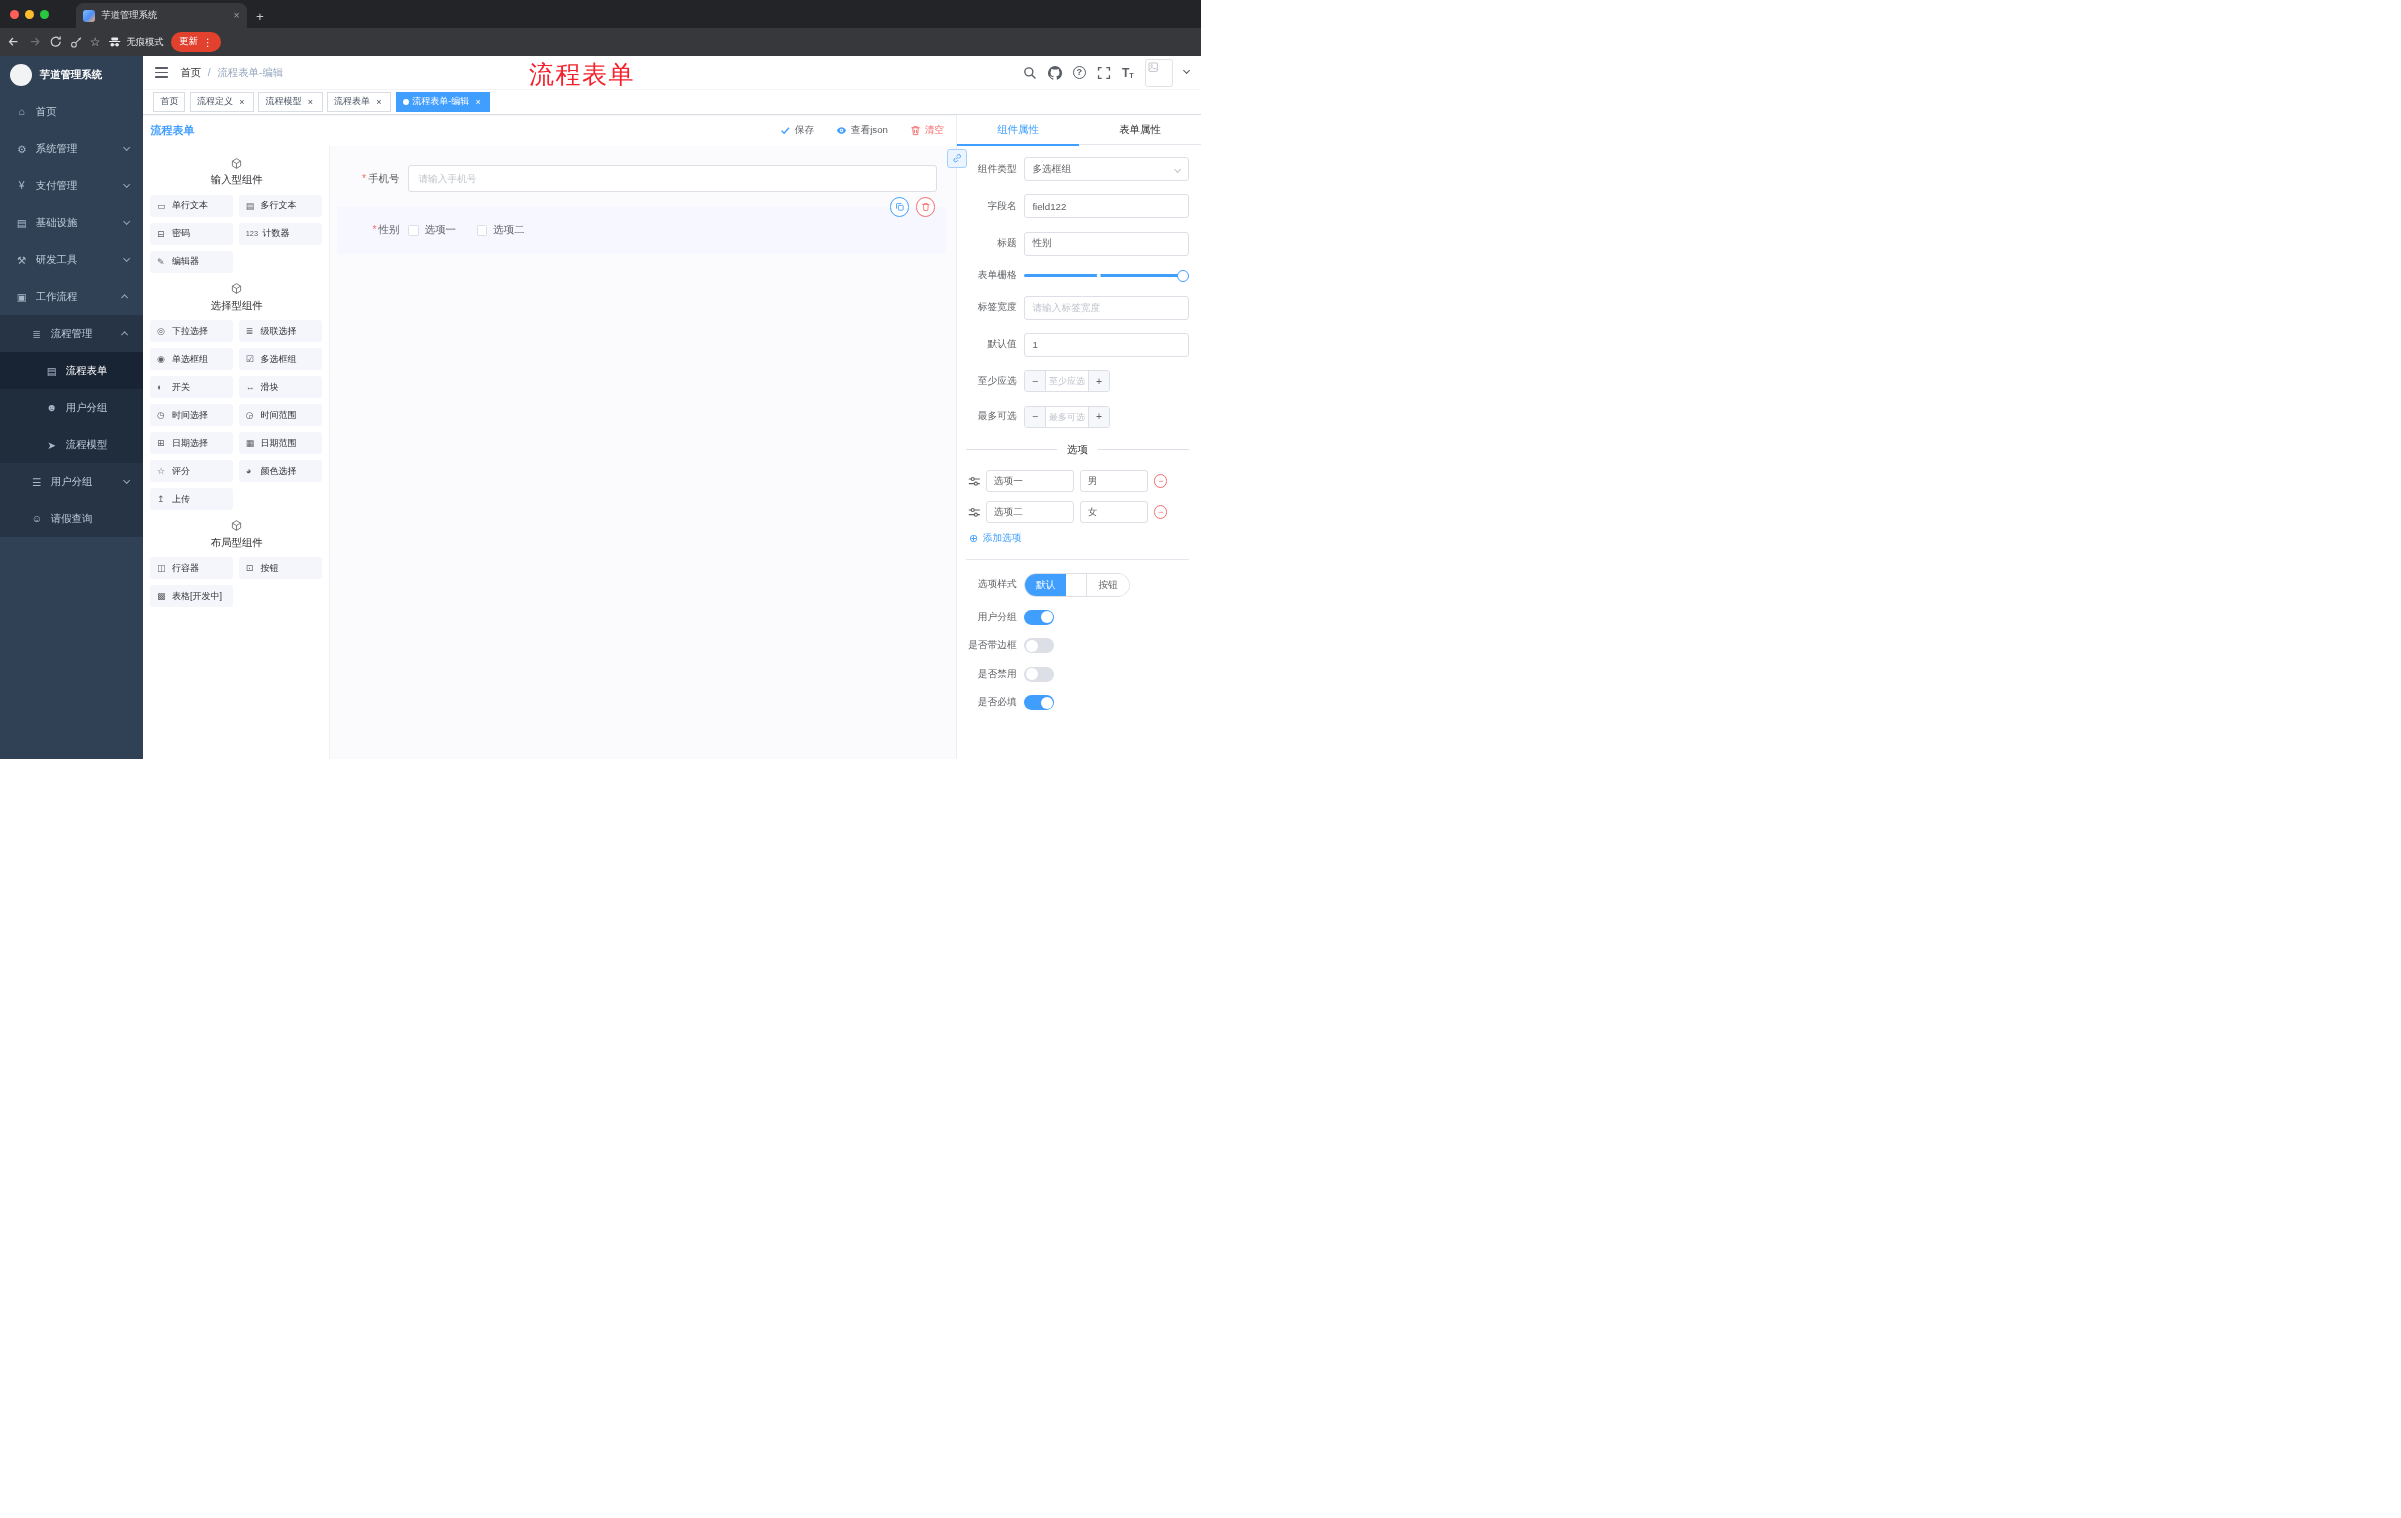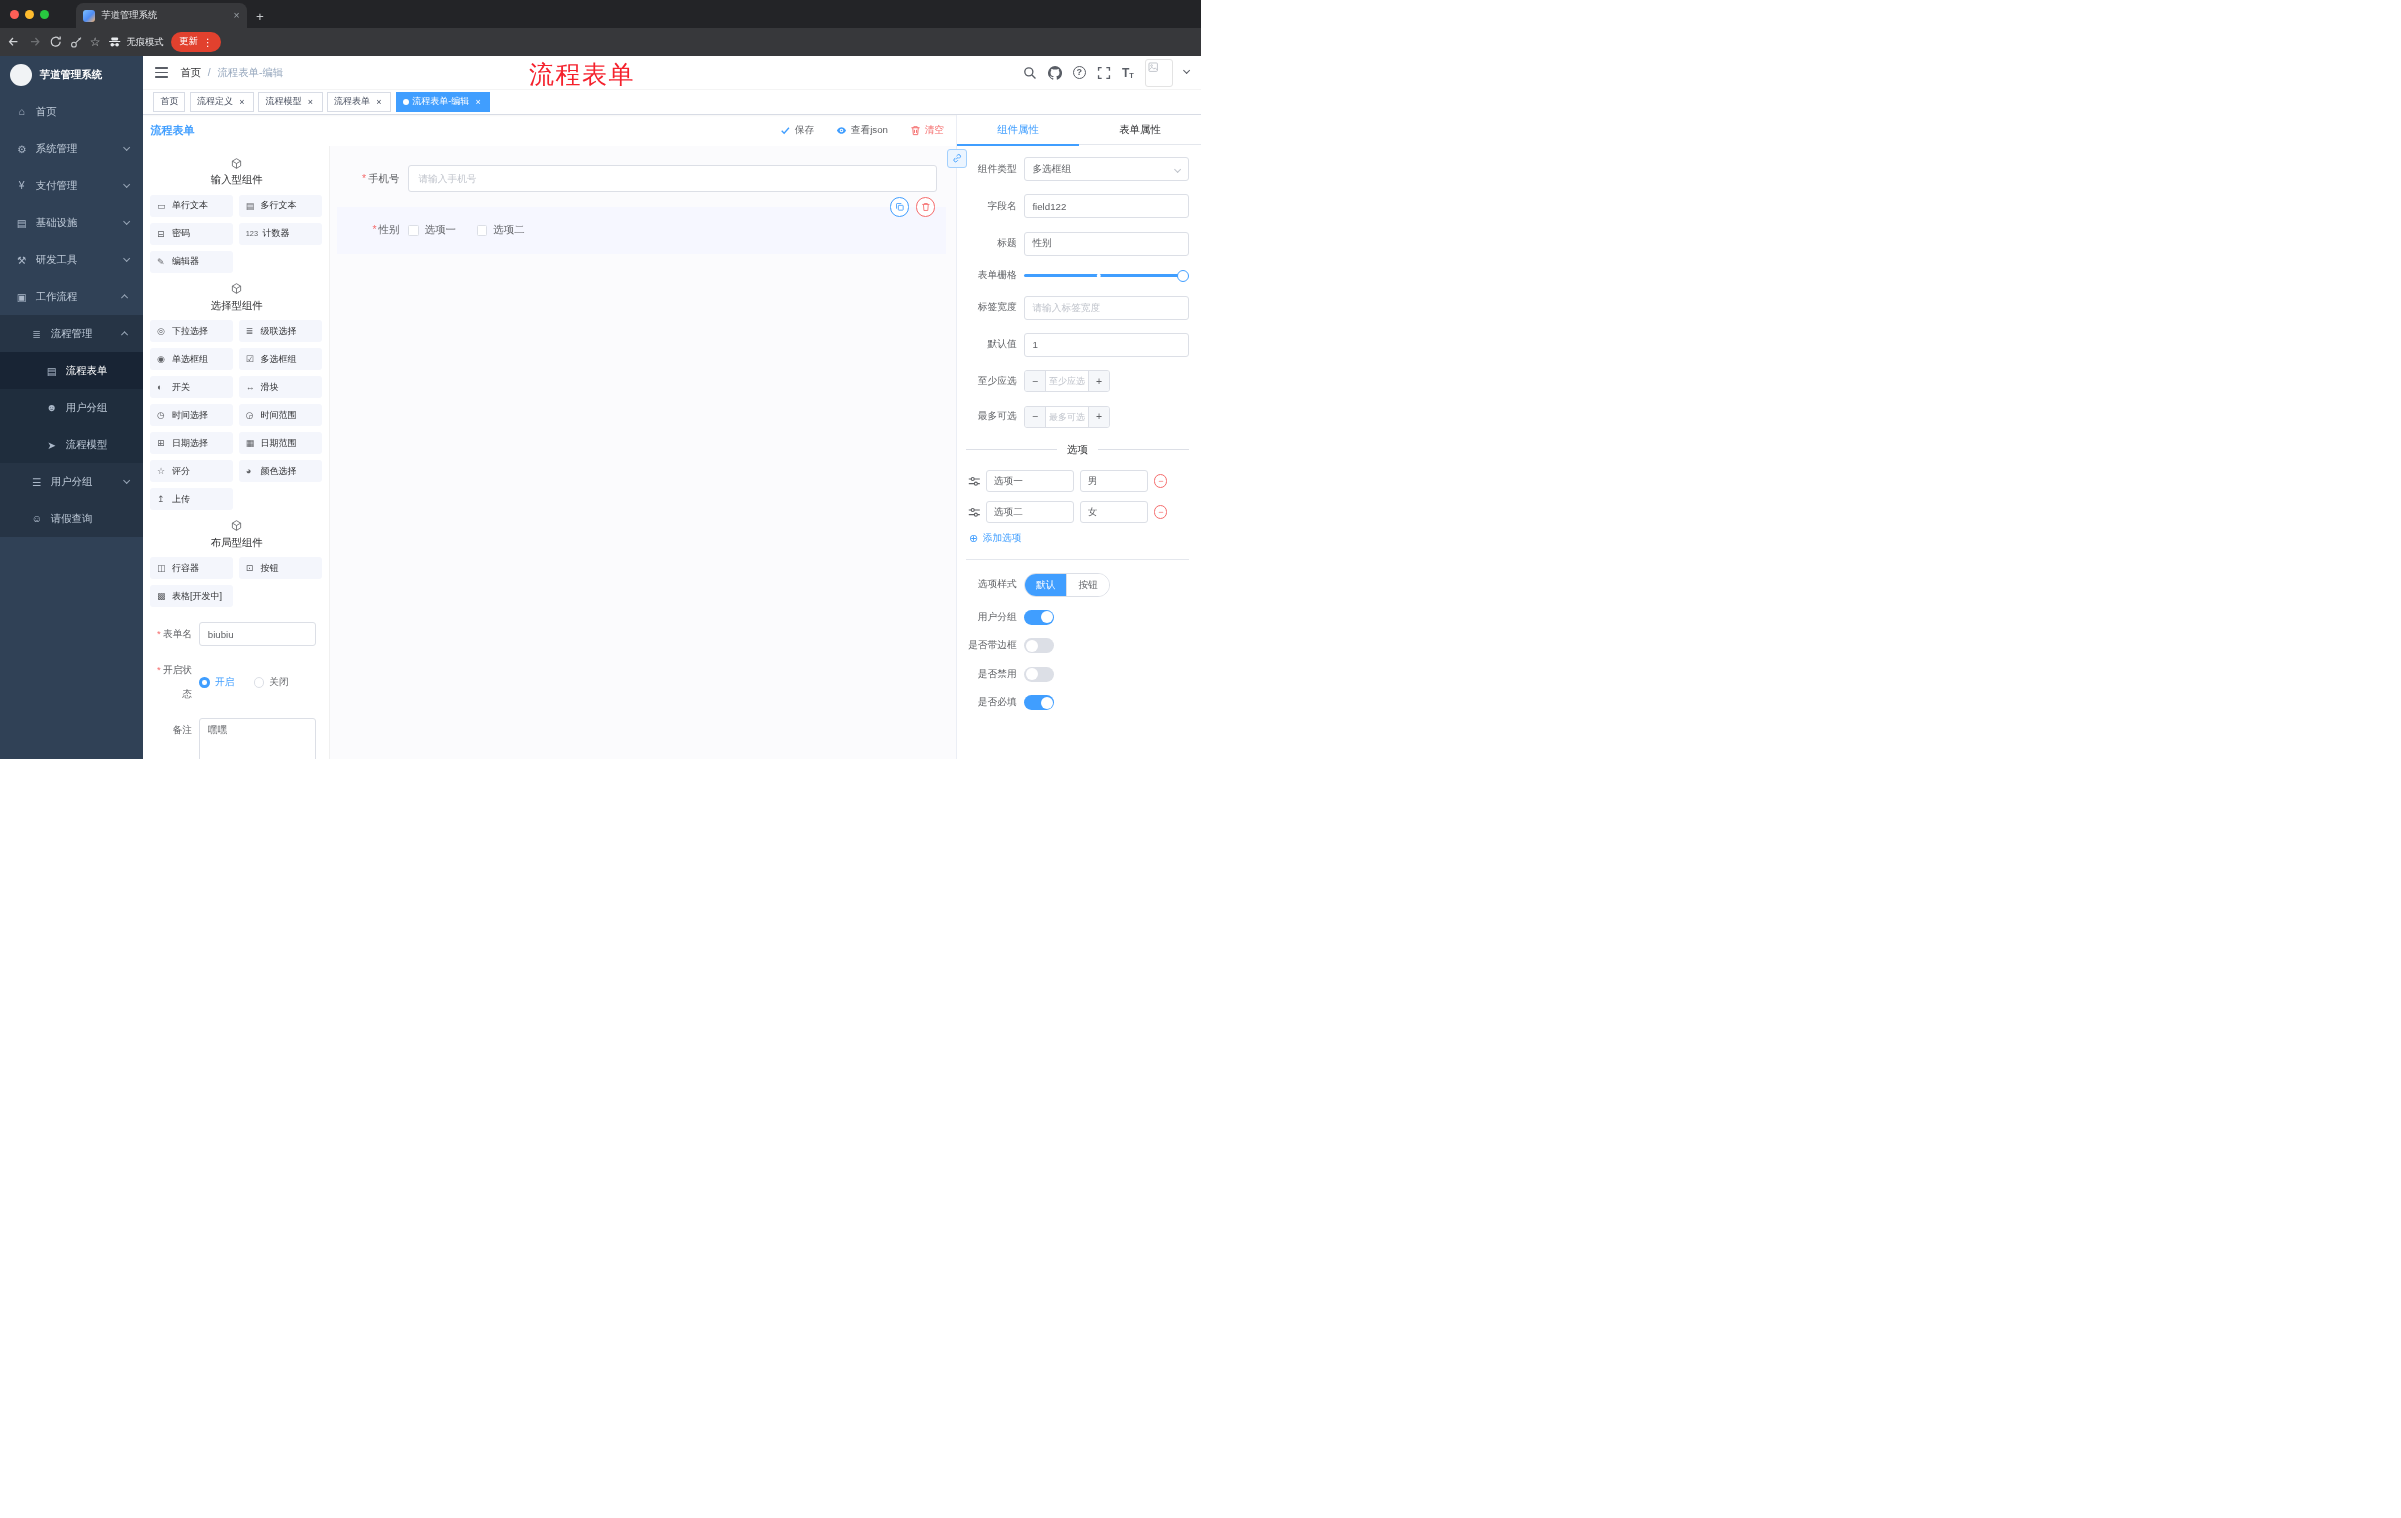--- a/index.html
+++ b/index.html
@@ -156,21 +156,21 @@
   .pdivider::before, .pdivider::after { content:""; flex:1; height:0.7px; background:#dcdfe6; }
   .pdivider span { padding:0 10.4px; }
   .hr { height:0.7px; background:#e4e7ed; margin:13.4px 0; }
   .opt-row { display:flex; align-items:center; gap:6px; margin-bottom:9px; padding-left:1.5px; }
   .drag { color:#606266; cursor:grab; } .drag svg { width:12.6px; height:12.6px; }
   .oinput1 { width:88px; } .oinput2 { width:68px; }
   .oinput1,.oinput2 { height:22px; border:0.7px solid #dcdfe6; border-radius:3px; padding:0 6.7px; font-size:9.7px; color:#606266; font-family:inherit; outline:none; }
   .rm-btn { width:13.4px; height:13.4px; border:1px solid #f56c6c; color:#f56c6c; border-radius:50%; display:flex; align-items:center; justify-content:center; font-size:9px; cursor:pointer; flex:none; }
   .add-opt { display:flex; align-items:center; gap:4.5px; color:#409eff; font-size:9.7px; margin:1.5px 0 0 3px; cursor:pointer; }
   .add-opt .oplus { font-size:11px; }
-  .seg { display:inline-flex; border:0.7px solid #dcdfe6; border-radius:12px; overflow:hidden; }
+  .seg { display:inline-flex; border:0.7px solid #dcdfe6; border-radius:12px; overflow:hidden;gap:20px; }
   .seg-item { height:22px; line-height:22px; padding:0 11px; font-size:9.7px; color:#606266; background:#fff; cursor:pointer; }
   .seg-item + .seg-item { border-left:0.7px solid #dcdfe6; }
   .seg-item.active { background:#409eff; color:#fff; }
   .switch { width:30px; height:15px; border-radius:7.4px; background:#dcdfe6; position:relative; cursor:pointer; flex:none; }
   .switch::after { content:""; position:absolute; top:1.5px; left:1.5px; width:12px; height:12px; border-radius:50%; background:#fff; }
   .switch.on { background:#409eff; }
   .switch.on::after { left:auto; right:1.5px; }
 </style>
 </head>
 <body>
@@ -484,43 +484,20 @@
               <div class="chip">
                   <span class="cic">⊡</span>
                   <span>按钮</span>
                 </div>
               <div class="chip">
                   <span class="cic">▩</span>
                   <span>表格[开发中]</span>
                 </div>
             </div>
 
-            <div class="meta">
-              <div class="meta-row">
-                <span class="mlabel req">表单名</span>
-                <input class="tinput" value="biubiu" style="">
-              </div>
-              <div class="meta-row">
-                <span class="mlabel req">开启状态</span>
-                <div class="radios">
-                  <span class="rwrap on">
-                      <span class="rdo checked"></span>
-                      <span>开启</span>
-                    </span>
-                  <span class="rwrap">
-                      <span class="rdo"></span>
-                      <span>关闭</span>
-                    </span>
-                </div>
-              </div>
-              <div class="meta-row top">
-                <span class="mlabel">备注</span>
-                <textarea class="tarea" style="">嘿嘿</textarea>
-              </div>
-            </div>
           </div>
 
           <div class="canvas">
             <div class="frow">
               <span class="flabel req">手机号</span>
               <input class="finput" placeholder="请输入手机号" style="">
             </div>
             <div class="frow selected">
               <div class="item-actions">
                 <span class="abtn copy">

